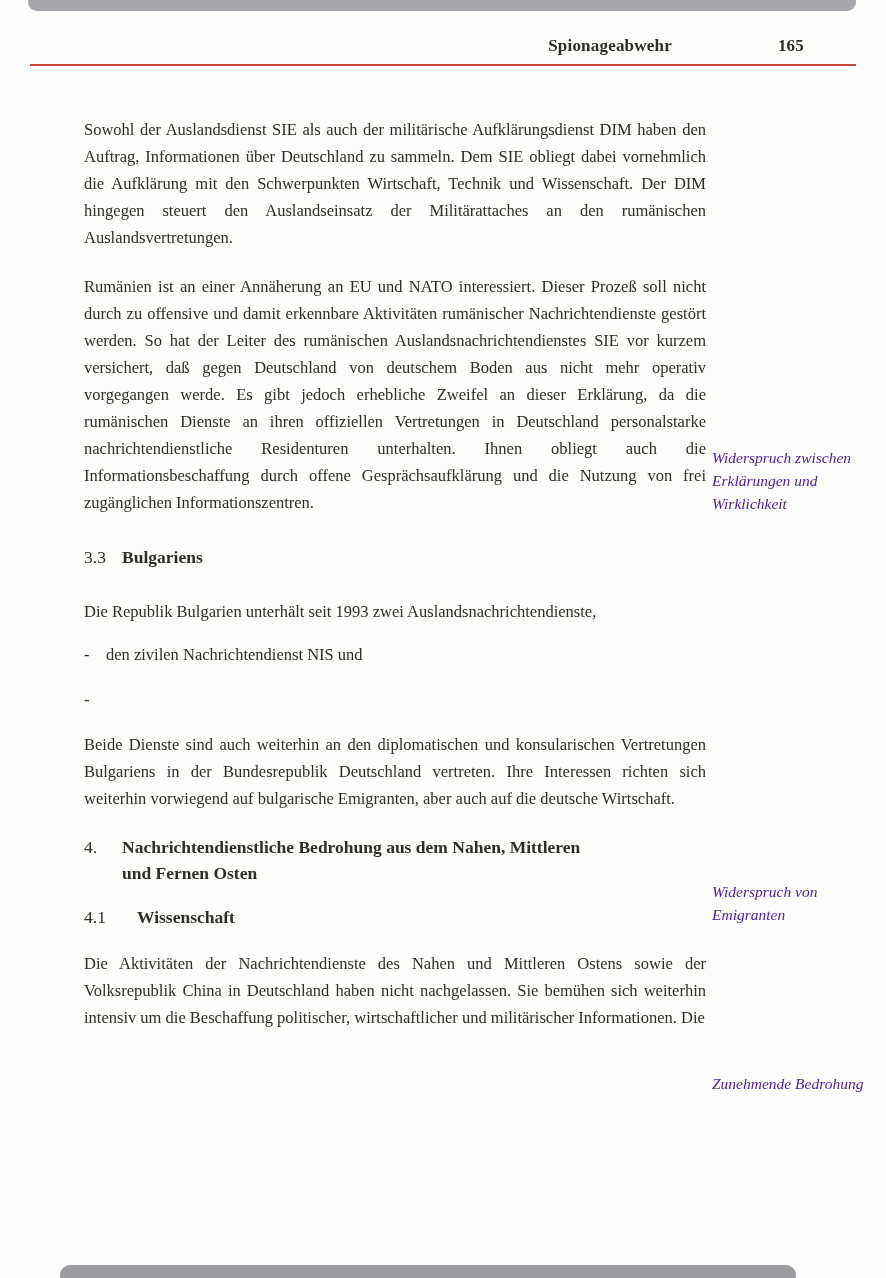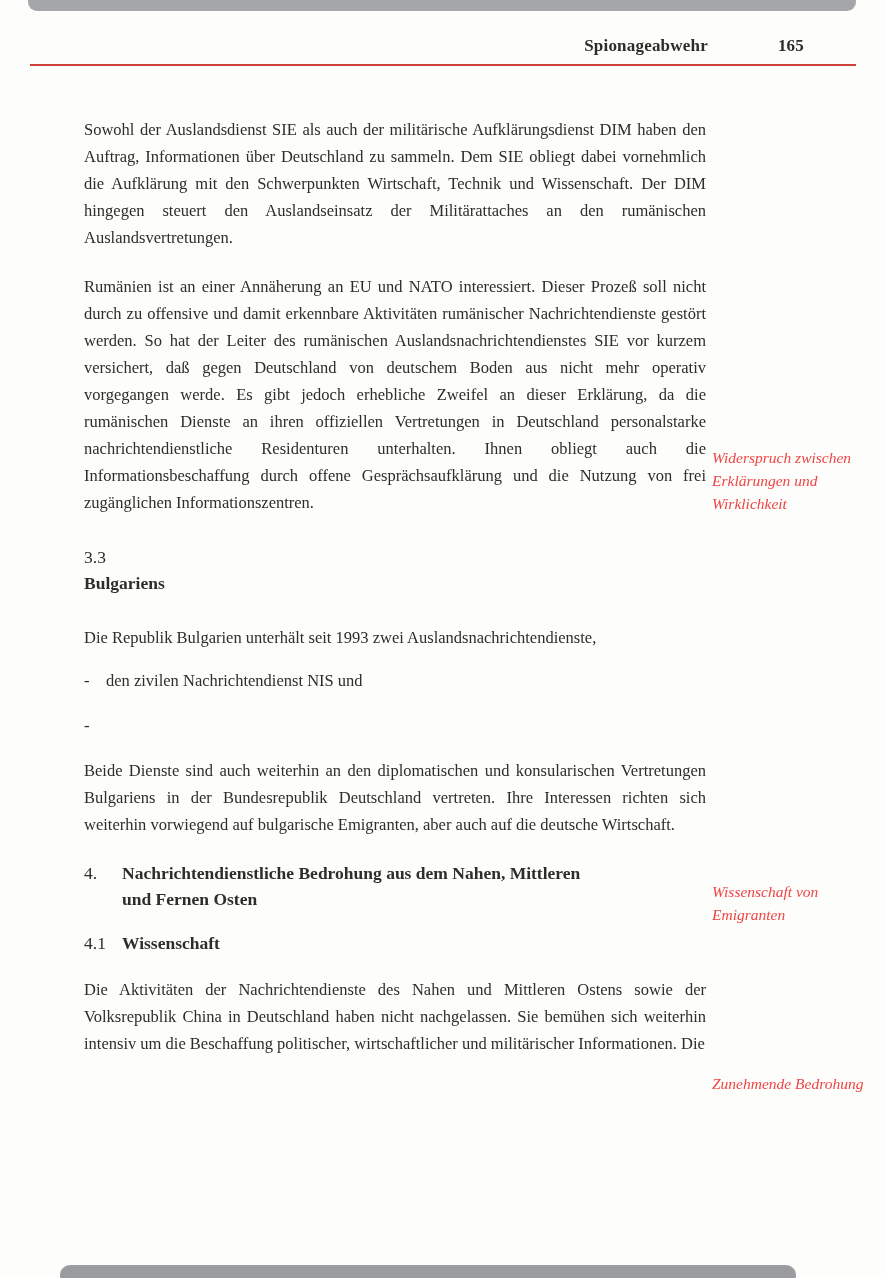--- a/index.html
+++ b/index.html
@@ -21,48 +21,48 @@
     position: absolute; bottom: -7px; left: 60px;
     width: 736px; height: 20px;
     background: #9a9c9f; border-radius: 10px;
   }
   .header {
     position: absolute; top: 36px; left: 30px; width: 826px;
     display: flex; justify-content: flex-end; align-items: baseline;
     font-weight: bold; font-size: 17px; letter-spacing: 0.2px;
   }
   .header .title { margin-right: 70px; }
-  .header .pagenum { margin-right: 52px; }
+  .header .pagenum { margin-right: 52px; margin-left: 36px; }
   .header-rule {
     position: absolute; top: 64px; left: 30px;
     width: 826px; height: 2px; background: #ca423a;
   }
   .main-col {
     position: absolute; left: 84px; top: 104px; width: 622px;
     font-size: 16.5px; line-height: 27px;
     text-align: justify; hyphens: auto;
   }
   .main-col p { margin: 12px 0 22px 0; }
   .section-head {
     display: flex; text-align: left;
     font-size: 17.5px; line-height: 26px;
   }
   .section-head .num { flex: none; width: 38px; font-weight: normal; }
   .section-head .ttl { font-weight: bold; max-width: 470px; }
-  .sh-33 { margin: 28px 0 28px 0; flex-direction: column; }
+  .sh-33 { margin: 28px 0 28px 0; }
   .sh-4  { margin: 20px 0 0 0; }
-  .sh-41 { margin: 18px 0 0 0; }
+  .sh-41 { margin: 18px 0 0 0; gap: 15px; }
   .para-after-heading { margin-top: 20px !important; }
   .list { margin: -6px 0 0 0; }
   .list-item { display: flex; margin: 0 0 18px 0; text-align: left; }
   .list-item .dash { flex: none; width: 22px; }
   .margin-note {
     position: absolute; left: 712px; width: 160px;
     font-size: 15.5px; line-height: 23px;
-    font-style: italic; color: #ef4444; text-align: left;
+    font-style: italic; color: #4c1d95; text-align: left;
   }
   .mn-1 { top: 446px; }
   .mn-2 { top: 880px; }
   .mn-3 { top: 1060px; margin-top: 12px; }
 </style>
 </head>
 <body>
 
 <div class="page">
 
@@ -107,18 +107,18 @@
     <div class="section-head sh-41">
       <span class="num">4.1</span>
       <span class="ttl">Wissenschaft</span>
     </div>
 
     <p class="para-after-heading">Die Aktivitäten der Nachrichtendienste des Nahen und Mittleren Ostens sowie der Volksrepublik China in Deutschland haben nicht nachgelassen. Sie bemühen sich weiterhin intensiv um die Beschaffung politischer, wirtschaftlicher und militärischer Informationen. Die</p>
 
   </div>
 
   <div class="margin-note mn-1">Widerspruch zwischen Erklärungen und Wirklichkeit</div>
-  <div class="margin-note mn-2">Wissenschaft von Emigranten</div>
+  <div class="margin-note mn-2">Widerspruch von Emigranten</div>
   <div class="margin-note mn-3">Zunehmende Bedrohung</div>
 
   <div class="scan-bar-bottom"></div>
 
 </div>
 
 </body></html>

